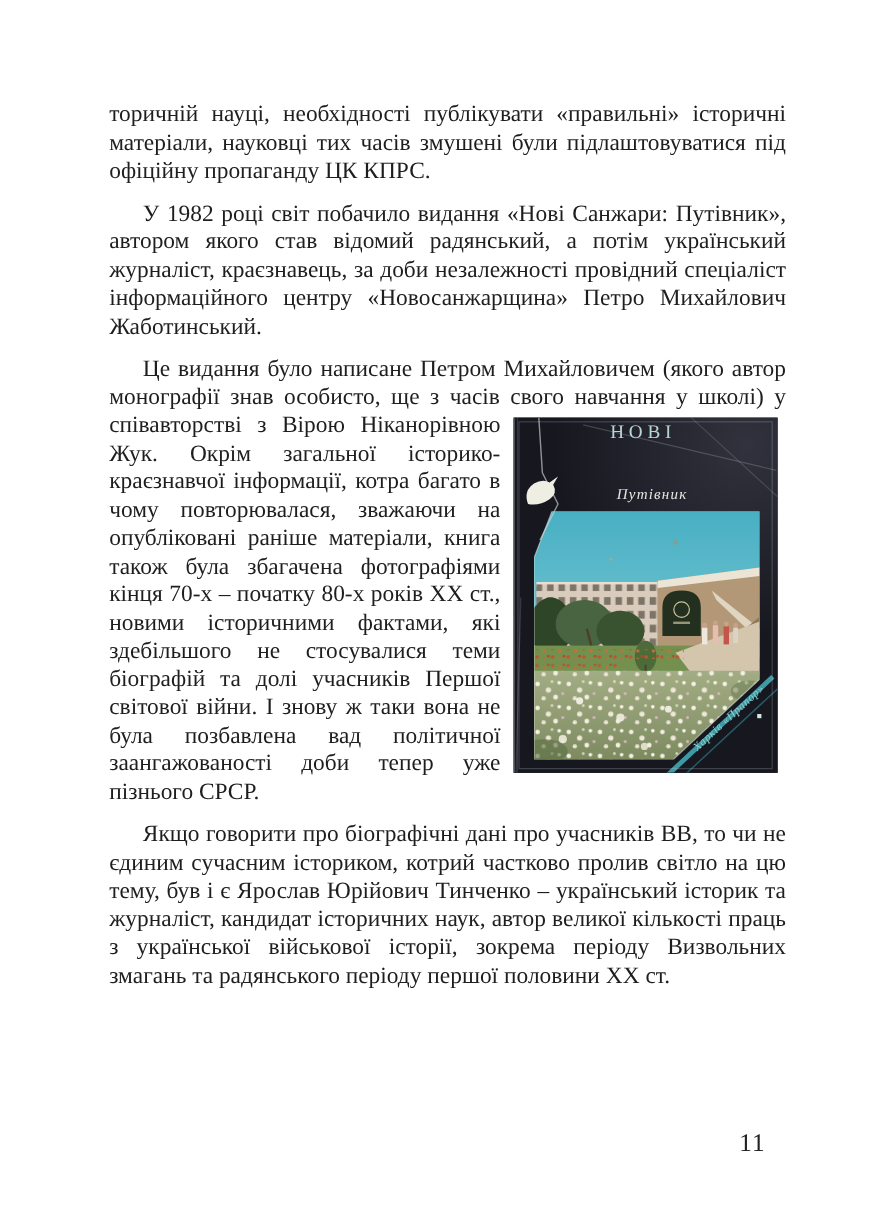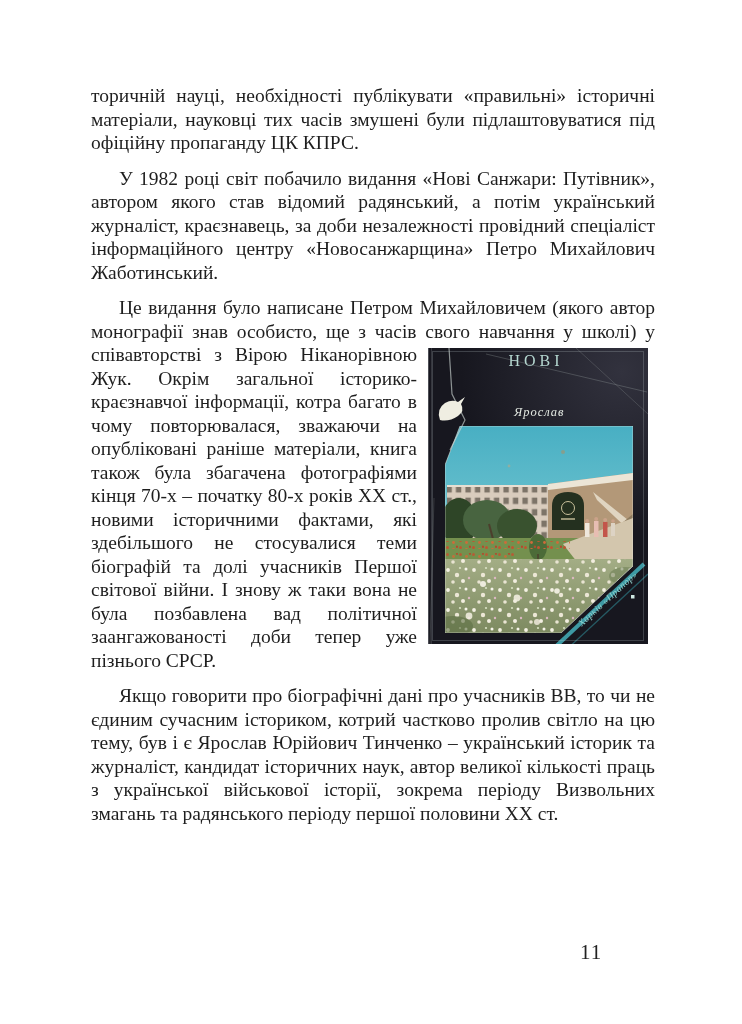--- a/index.html
+++ b/index.html
@@ -23,21 +23,21 @@
   .cover-title{position:absolute;top:4px;left:0;right:0;text-align:center;color:#b5d7d0;}
   .cover-title .t1{display:block;font-size:16px;letter-spacing:4px;line-height:18px;transform:translateX(-16px);}
   .cover-title .t2{display:block;font-size:32px;letter-spacing:2px;line-height:31px;text-shadow:0 0 1px rgba(170,215,205,.55);}
   .cover-subtitle{position:absolute;left:58px;top:53px;font-style:italic;font-size:12.5px;color:#e3e9e2;letter-spacing:1px;}
   .cover-photo{position:absolute;left:17px;top:78px;width:188px;height:207px;}
   .cover-overlay{position:absolute;left:0;top:0;width:220px;height:296px;pointer-events:none;}
   .publisher{
     position:absolute;right:-12px;bottom:24px;width:124px;transform:rotate(-42.5deg);
     font-size:9.5px;font-style:italic;letter-spacing:.5px;color:#8fd0cc;text-align:center;
   }
-  .page-number{position:absolute;left:580px;top:940px;font-size:21px;letter-spacing:1px;color:#222;}
+  .page-number{position:absolute;left:616px;top:940px;font-size:21px;letter-spacing:1px;color:#222;}
 </style>
 </head>
 <body>
 
 <div class="page">
   <div class="content">
 
     <div class="para first">торичній науці, необхідності публікувати «правильні» історичні матеріали, науковці тих часів змушені були підлаштовуватися під офіційну пропаганду ЦК КПРС.</div>
 
     <div class="para">У 1982 році світ побачило видання «Нові Санжари: Путівник», автором якого став відомий радянський, а потім український журналіст, краєзнавець, за доби незалежності провідний спеціаліст інформаційного центру «Новосанжарщина» Петро Михайлович Жаботинський.</div>
@@ -132,21 +132,21 @@
           <line x1="124" y1="302" x2="216" y2="216" stroke="#3fa0ac" stroke-width="4" stroke-opacity="0.95"></line>
           <line x1="137" y1="303" x2="220" y2="226" stroke="#2c7680" stroke-width="1.3" stroke-opacity="0.7"></line>
           <rect x="203" y="247" width="3.5" height="3.5" fill="#cfe8e2"></rect>
         </svg>
 
         <span class="cover-spine"></span>
         <span class="cover-frame"></span>
         <span class="cover-title">
           <span class="t1">НОВІ</span>
         </span>
-        <span class="cover-subtitle">Ярослав</span>
+        <span class="cover-subtitle">Путівник</span>
         <span class="publisher">Харків «Прапор»</span>
       </span><span>у співавторстві з Вірою Ніканорівною Жук. Окрім загальної історико-краєзнавчої інформації, котра багато в чому повторювалася, зважаючи на опубліковані раніше матеріали, книга також була збагачена фотографіями кінця 70-х – початку 80-х років ХХ ст., новими історичними фактами, які здебільшого не стосувалися теми біографій та долі учасників Першої світової війни. І знову ж таки вона не була позбавлена вад політичної заангажованості доби тепер уже пізнього СРСР.</span>
     </div>
 
 
     <div class="para">Якщо говорити про біографічні дані про учасників ВВ, то чи не єдиним сучасним істориком, котрий частково пролив світло на цю тему, був і є Ярослав Юрійович Тинченко – український історик та журналіст, кандидат історичних наук, автор великої кількості праць з української військової історії, зокрема періоду Визвольних змагань та радянського періоду першої половини ХХ ст.</div>
 
   </div>
 
   <div class="page-number">11</div>

